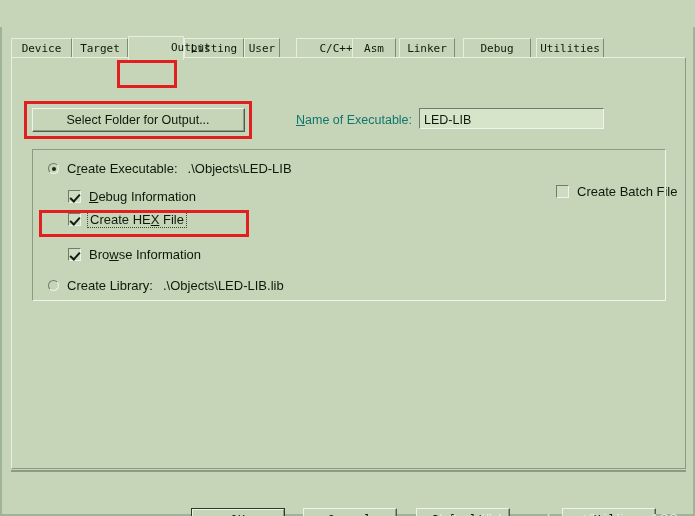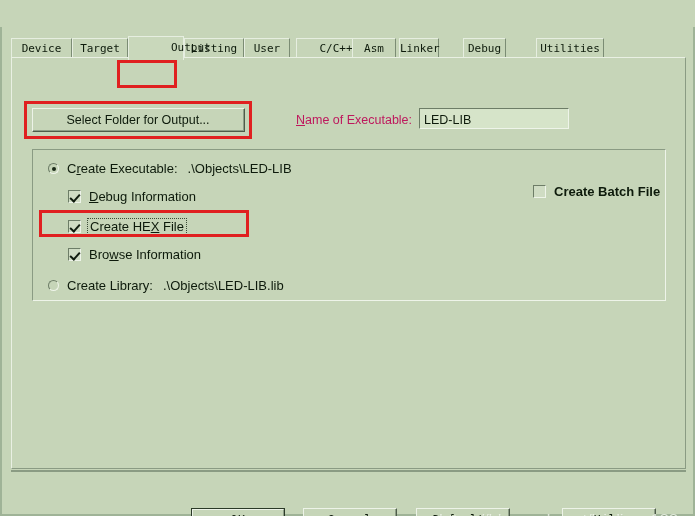--- a/index.html
+++ b/index.html
@@ -189,27 +189,27 @@
   }
   .hl-tab      { left: 115px; top: 33px;  width: 60px;  height: 28px; }
   .hl-folder   { left: 22px;  top: 74px;  width: 228px; height: 38px; }
   .hl-hex      { left: 37px;  top: 183px; width: 210px; height: 27px; }
 
   
   .exe-label {
     position: absolute;
     left: 294px; top: 86px;
     font-size: 12.5px;
-    color: #be185d;
+    color: #0f766e;
     white-space: nowrap;
   }
   .exe-field {
     position: absolute;
     left: 417px; top: 81px;
-    width: 150px; height: 21px;
+    width: 185px; height: 21px;
     background: #d6e4c9;
     border-top: 1px solid #6d7d67;
     border-left: 1px solid #6d7d67;
     border-right: 1px solid #eef4e9;
     border-bottom: 1px solid #eef4e9;
     box-sizing: border-box;
     font-size: 12.5px;
     color: #0d1a0b;
     padding: 2px 0 0 4px;
     outline: none;
@@ -329,61 +329,61 @@
 <div class="window">
 
 
   <div class="dialog-body">
 
     <div class="tabstrip">
       <div class="tab" style="left:0px;width:61px;">Device</div>
       <div class="tab" style="left:61px;width:56px;">Target</div>
       <div class="tab selected" style="left:117px;width:56px;">Output</div>
       <div class="tab" style="left:173px;width:60px;">Listing</div>
-      <div class="tab" style="left:233px;width:46px;">User</div>
+      <div class="tab" style="left:233px;width:36px;">User</div>
       <div class="tab" style="left:285px;width:80px;">C/C++</div>
       <div class="tab" style="left:341px;width:44px;">Asm</div>
-      <div class="tab" style="left:388px;width:40px;">Linker</div>
-      <div class="tab" style="left:452px;width:43px;">Debug</div>
+      <div class="tab" style="left:388px;width:56px;">Linker</div>
+      <div class="tab" style="left:452px;width:68px;">Debug</div>
       <div class="tab" style="left:525px;width:68px;">Utilities</div>
     </div>
 
     <div class="tabpanel"></div>
 
     <div class="btn3d select-folder">
       <div class="inner">
           <span>Select Folder for Output...</span>
         </div>
     </div>
 
     <div class="exe-label">
       <span class="u">N</span><span>ame of Executable:</span>
     </div>
     <input class="exe-field" type="text" value="LED-LIB" style="">
 
-    <div class="opt-row" style="left:531px; top:157px;font-weight:bold;">
+    <div class="opt-row" style="left:554px; top:157px;">
       <span class="cbox"></span>
       <span>Create Batch File</span>
     </div>
 
     <div class="groupbox"></div>
 
     <div class="opt-row" style="left:46px; top:134px;">
       <span class="radio on"></span>
       <span>C<span class="u">r</span>eate Executable:</span>
       <span style="width:10px;"></span>
       <span>.\Objects\LED-LIB</span>
     </div>
 
     <div class="opt-row" style="left:66px; top:162px;">
       <span class="cbox on"></span>
       <span><span class="u">D</span>ebug Information</span>
     </div>
 
-    <div class="opt-row" style="left:66px; top:191px;">
+    <div class="opt-row" style="left:66px; top:184px;">
       <span class="cbox on"></span>
       <span class="focus-dotted">Create HE<span class="u">X</span> File</span>
     </div>
 
     <div class="opt-row" style="left:66px; top:220px;">
       <span class="cbox on"></span>
       <span>Bro<span class="u">w</span>se Information</span>
     </div>
 
     <div class="opt-row" style="left:46px; top:251px;">

